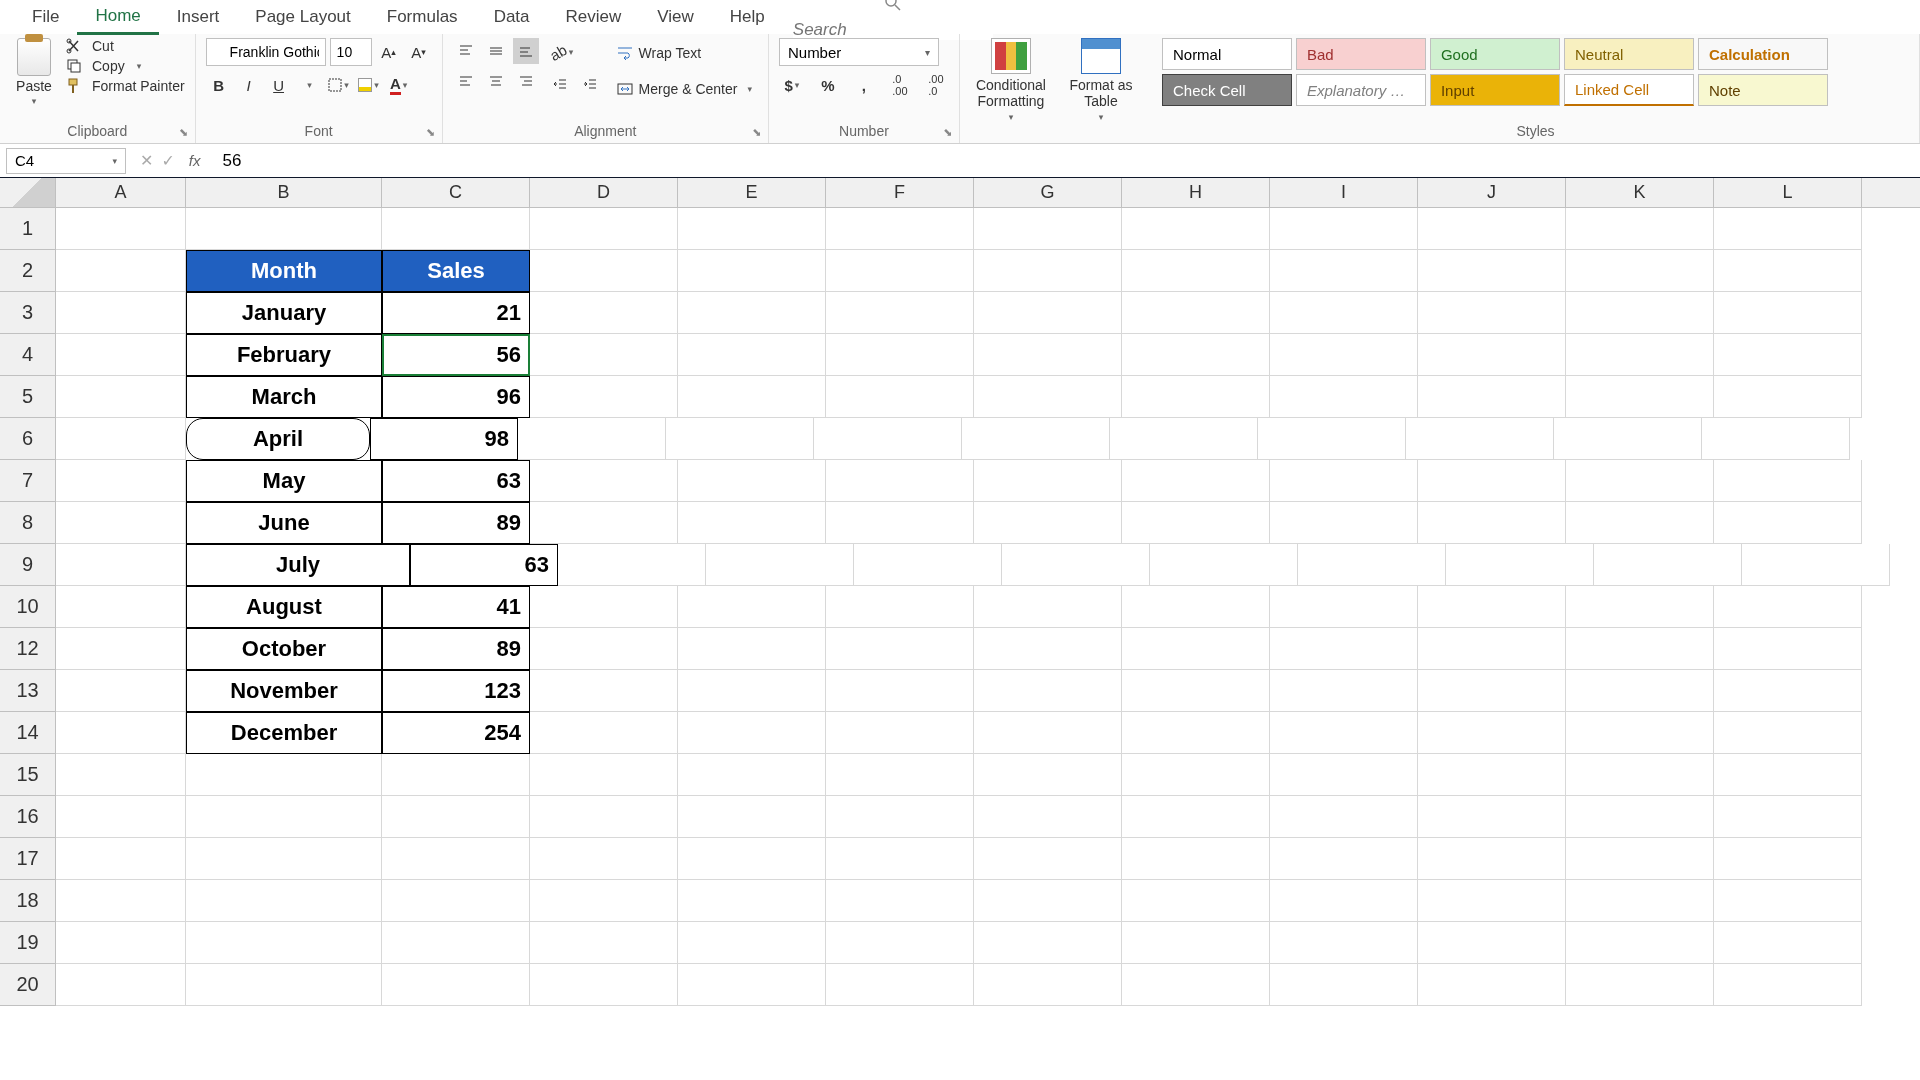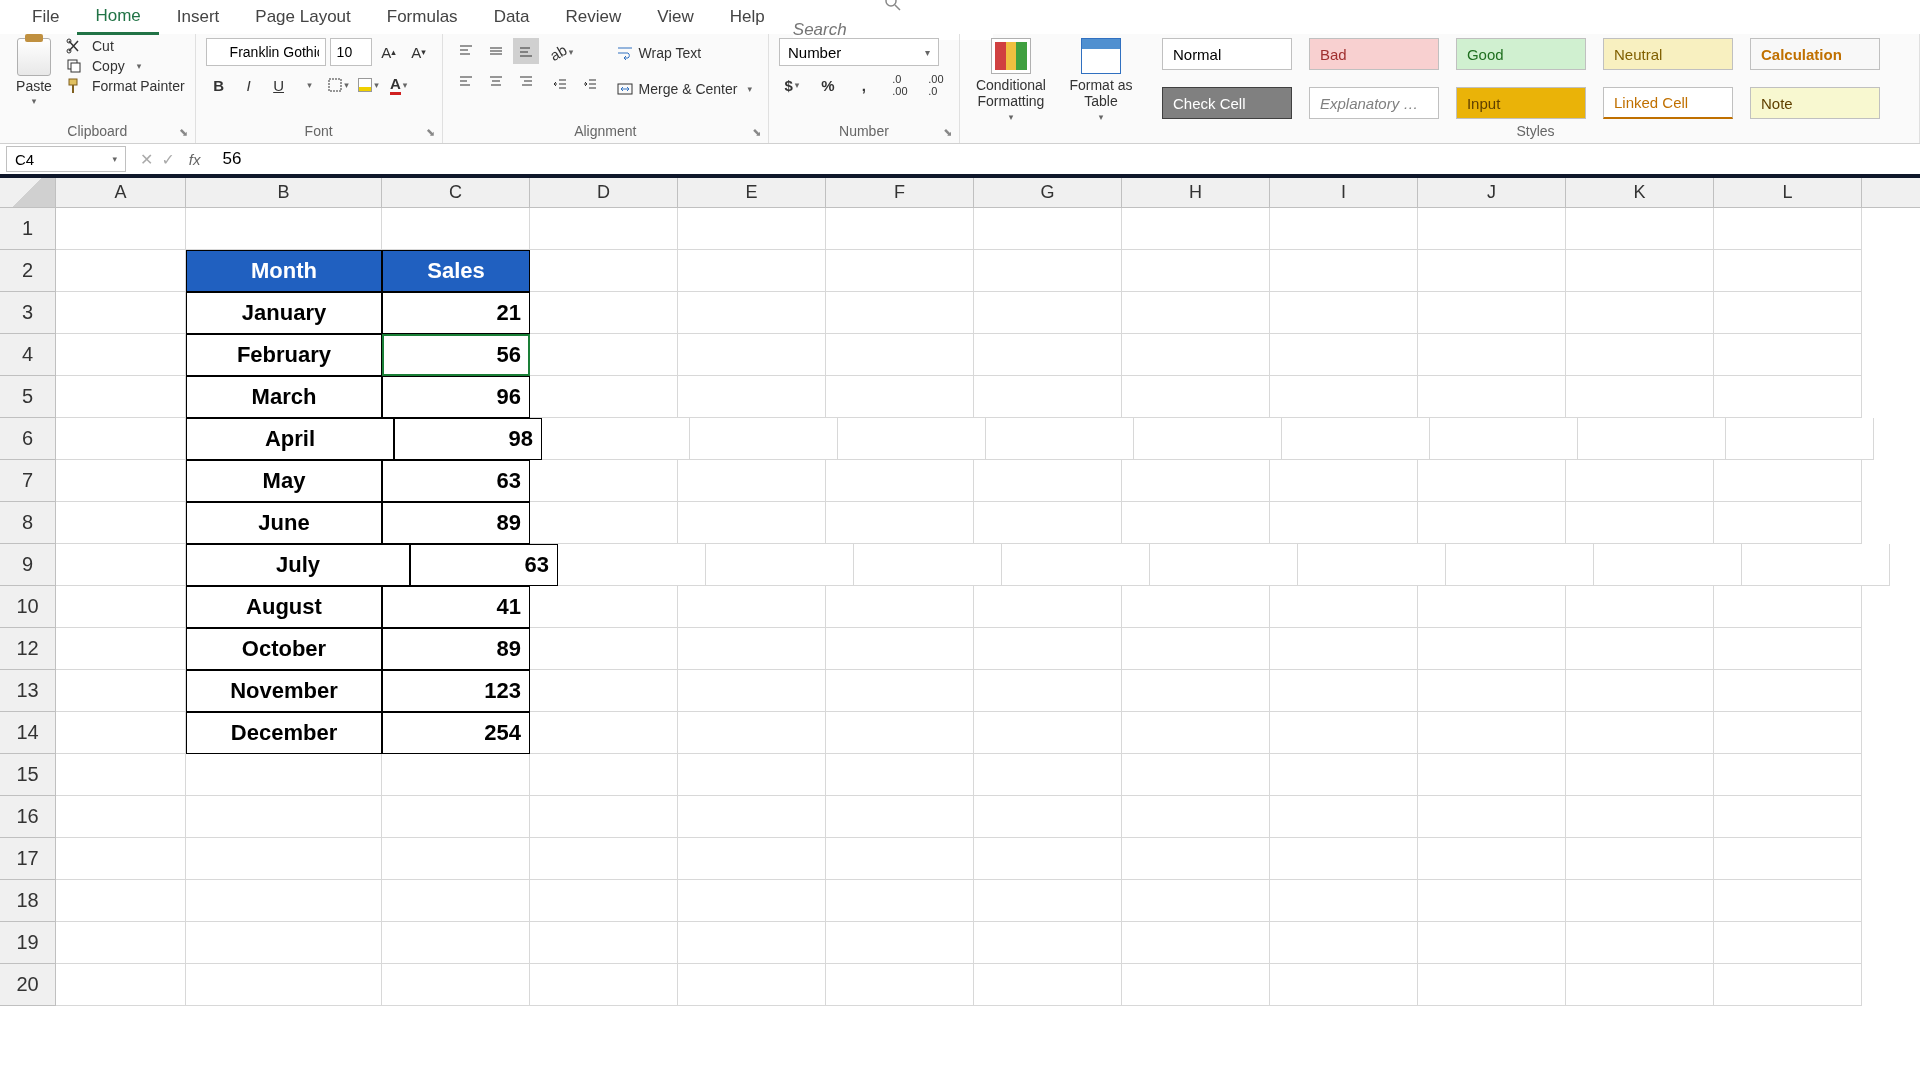--- a/index.html
+++ b/index.html
@@ -49,35 +49,35 @@
 .num-row { display:flex; gap:10px; align-items:center; }
 
 
 .bigbtn { display:flex; flex-direction:column; align-items:center; font-size:14px; color:#333; width:82px; text-align:center; gap:3px; }
 .bigbtn .caret { font-size:9px; color:#666; }
 .cf-icon { width:40px; height:36px; background:#fff; border:1px solid #b0b0b0; position:relative; }
 .cf-icon::before { content:""; position:absolute; inset:3px; background:linear-gradient(90deg,#d04040 33%,#f0c040 33% 66%,#40a040 66%); }
 .tbl-icon { width:40px; height:36px; border:1px solid #3070c0; background:linear-gradient(#5090d0 30%,#fff 30%); position:relative; }
 
 
-.styles-gallery { display:grid; grid-template-columns: repeat(5,130px); grid-auto-rows:32px; gap:17px; }
+.styles-gallery { display:grid; grid-template-columns: repeat(5,130px); grid-auto-rows:32px; gap:4px; }
 .style-cell { border:1px solid #c0c0c0; display:flex; align-items:center; padding:0 10px; font-size:15px; }
 .sc-normal { background:#fff; color:#000; }
 .sc-bad { background:#f8d0d0; color:#a03030; }
 .sc-good { background:#d0f0d0; color:#207020; }
 .sc-neutral { background:#f8f0c0; color:#806000; }
 .sc-calc { background:#f8f8f8; color:#c07000; font-weight:bold; }
 .sc-check { background:#808080; color:#fff; border:1px solid #404040; }
 .sc-expl { background:#fff; color:#808080; font-style:italic; }
 .sc-input { background:#eab308; color:#604000; }
 .sc-linked { background:#fff; color:#c07000; border-bottom:2px solid #c07000; }
 .sc-note { background:#f8f8d0; color:#604000; }
 
 
-.formula-bar { display:flex; align-items:center; height:34px; border-bottom:4px solid #0f172a; background:#fff; }
+.formula-bar { display:flex; align-items:center; height:34px; border-bottom:1px solid #0f172a; background:#fff; }
 .name-box { width:120px; height:26px; border:1px solid #c0c0c0; margin-left:6px; padding:0 8px; font-size:15px; display:flex; align-items:center; justify-content:space-between; }
 .fb-btns { display:flex; gap:8px; margin:0 14px; color:#aaa; font-size:16px; }
 .fx-label { font-style:italic; font-size:15px; color:#666; margin-right:12px; }
 .formula-input { flex:1; border:none; outline:none; font-size:17px; padding-left:10px; }
 
 
 .sheet { position:relative; }
 .col-headers { display:flex; height:30px; background:#f0f0f0; border-bottom:1px solid #c0c0c0; }
 .corner { width:56px; border-right:1px solid #c0c0c0; background:linear-gradient(135deg,#f0f0f0 50%,#d0d0d0 50%);}
 .col-h { border-right:1px solid #c0c0c0; display:flex; align-items:center; justify-content:center; font-size:18px; color:#333; }
@@ -436,21 +436,21 @@
         <div class="cell" style="width: 148px;"></div>
         <div class="cell" style="width: 148px;"></div>
         <div class="cell" style="width: 148px;"></div>
         <div class="cell" style="width: 148px;"></div>
         <div class="cell" style="width: 148px;"></div>
         <div class="cell" style="width: 148px;"></div>
       </div>
       <div class="row">
         <div class="row-h">6</div>
         <div class="cell" style="width: 130px;"></div>
-        <div class="cell tcell-b" style="width: 208px;">April</div>
+        <div class="cell tcell-b" style="width: 184px; border-radius: 17px;">April</div>
         <div class="cell tcell-c" style="width: 148px;">98</div>
         <div class="cell" style="width: 148px;"></div>
         <div class="cell" style="width: 148px;"></div>
         <div class="cell" style="width: 148px;"></div>
         <div class="cell" style="width: 148px;"></div>
         <div class="cell" style="width: 148px;"></div>
         <div class="cell" style="width: 148px;"></div>
         <div class="cell" style="width: 148px;"></div>
         <div class="cell" style="width: 148px;"></div>
         <div class="cell" style="width: 148px;"></div>

